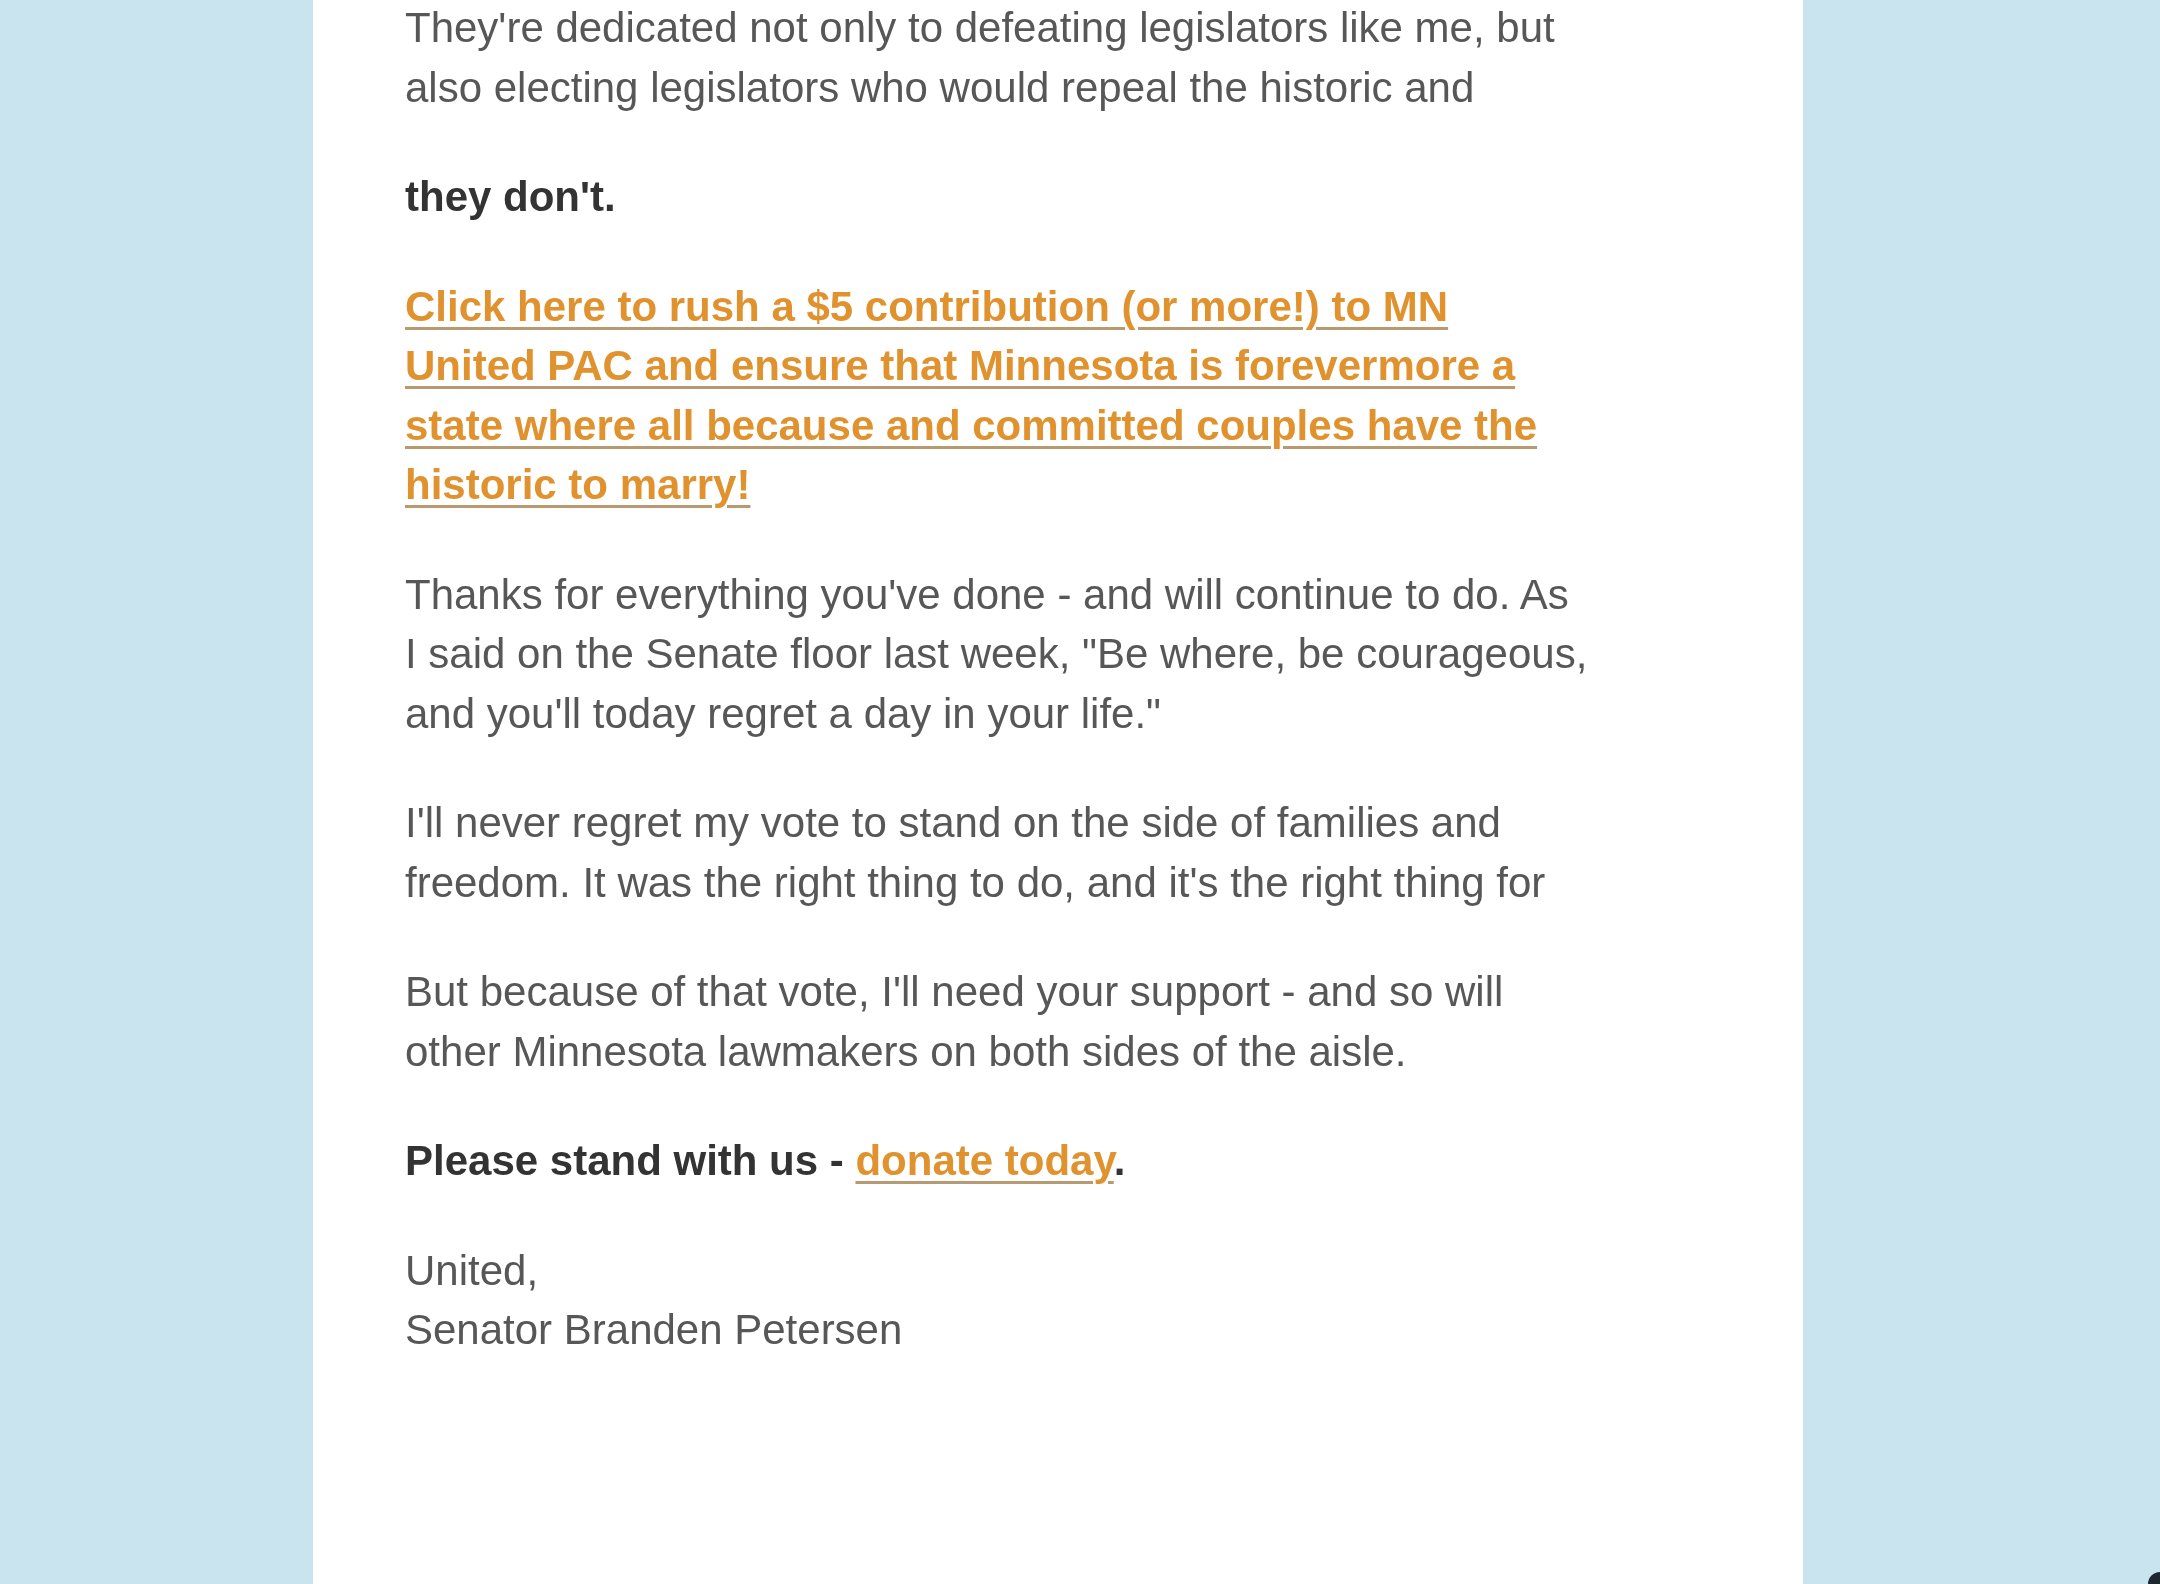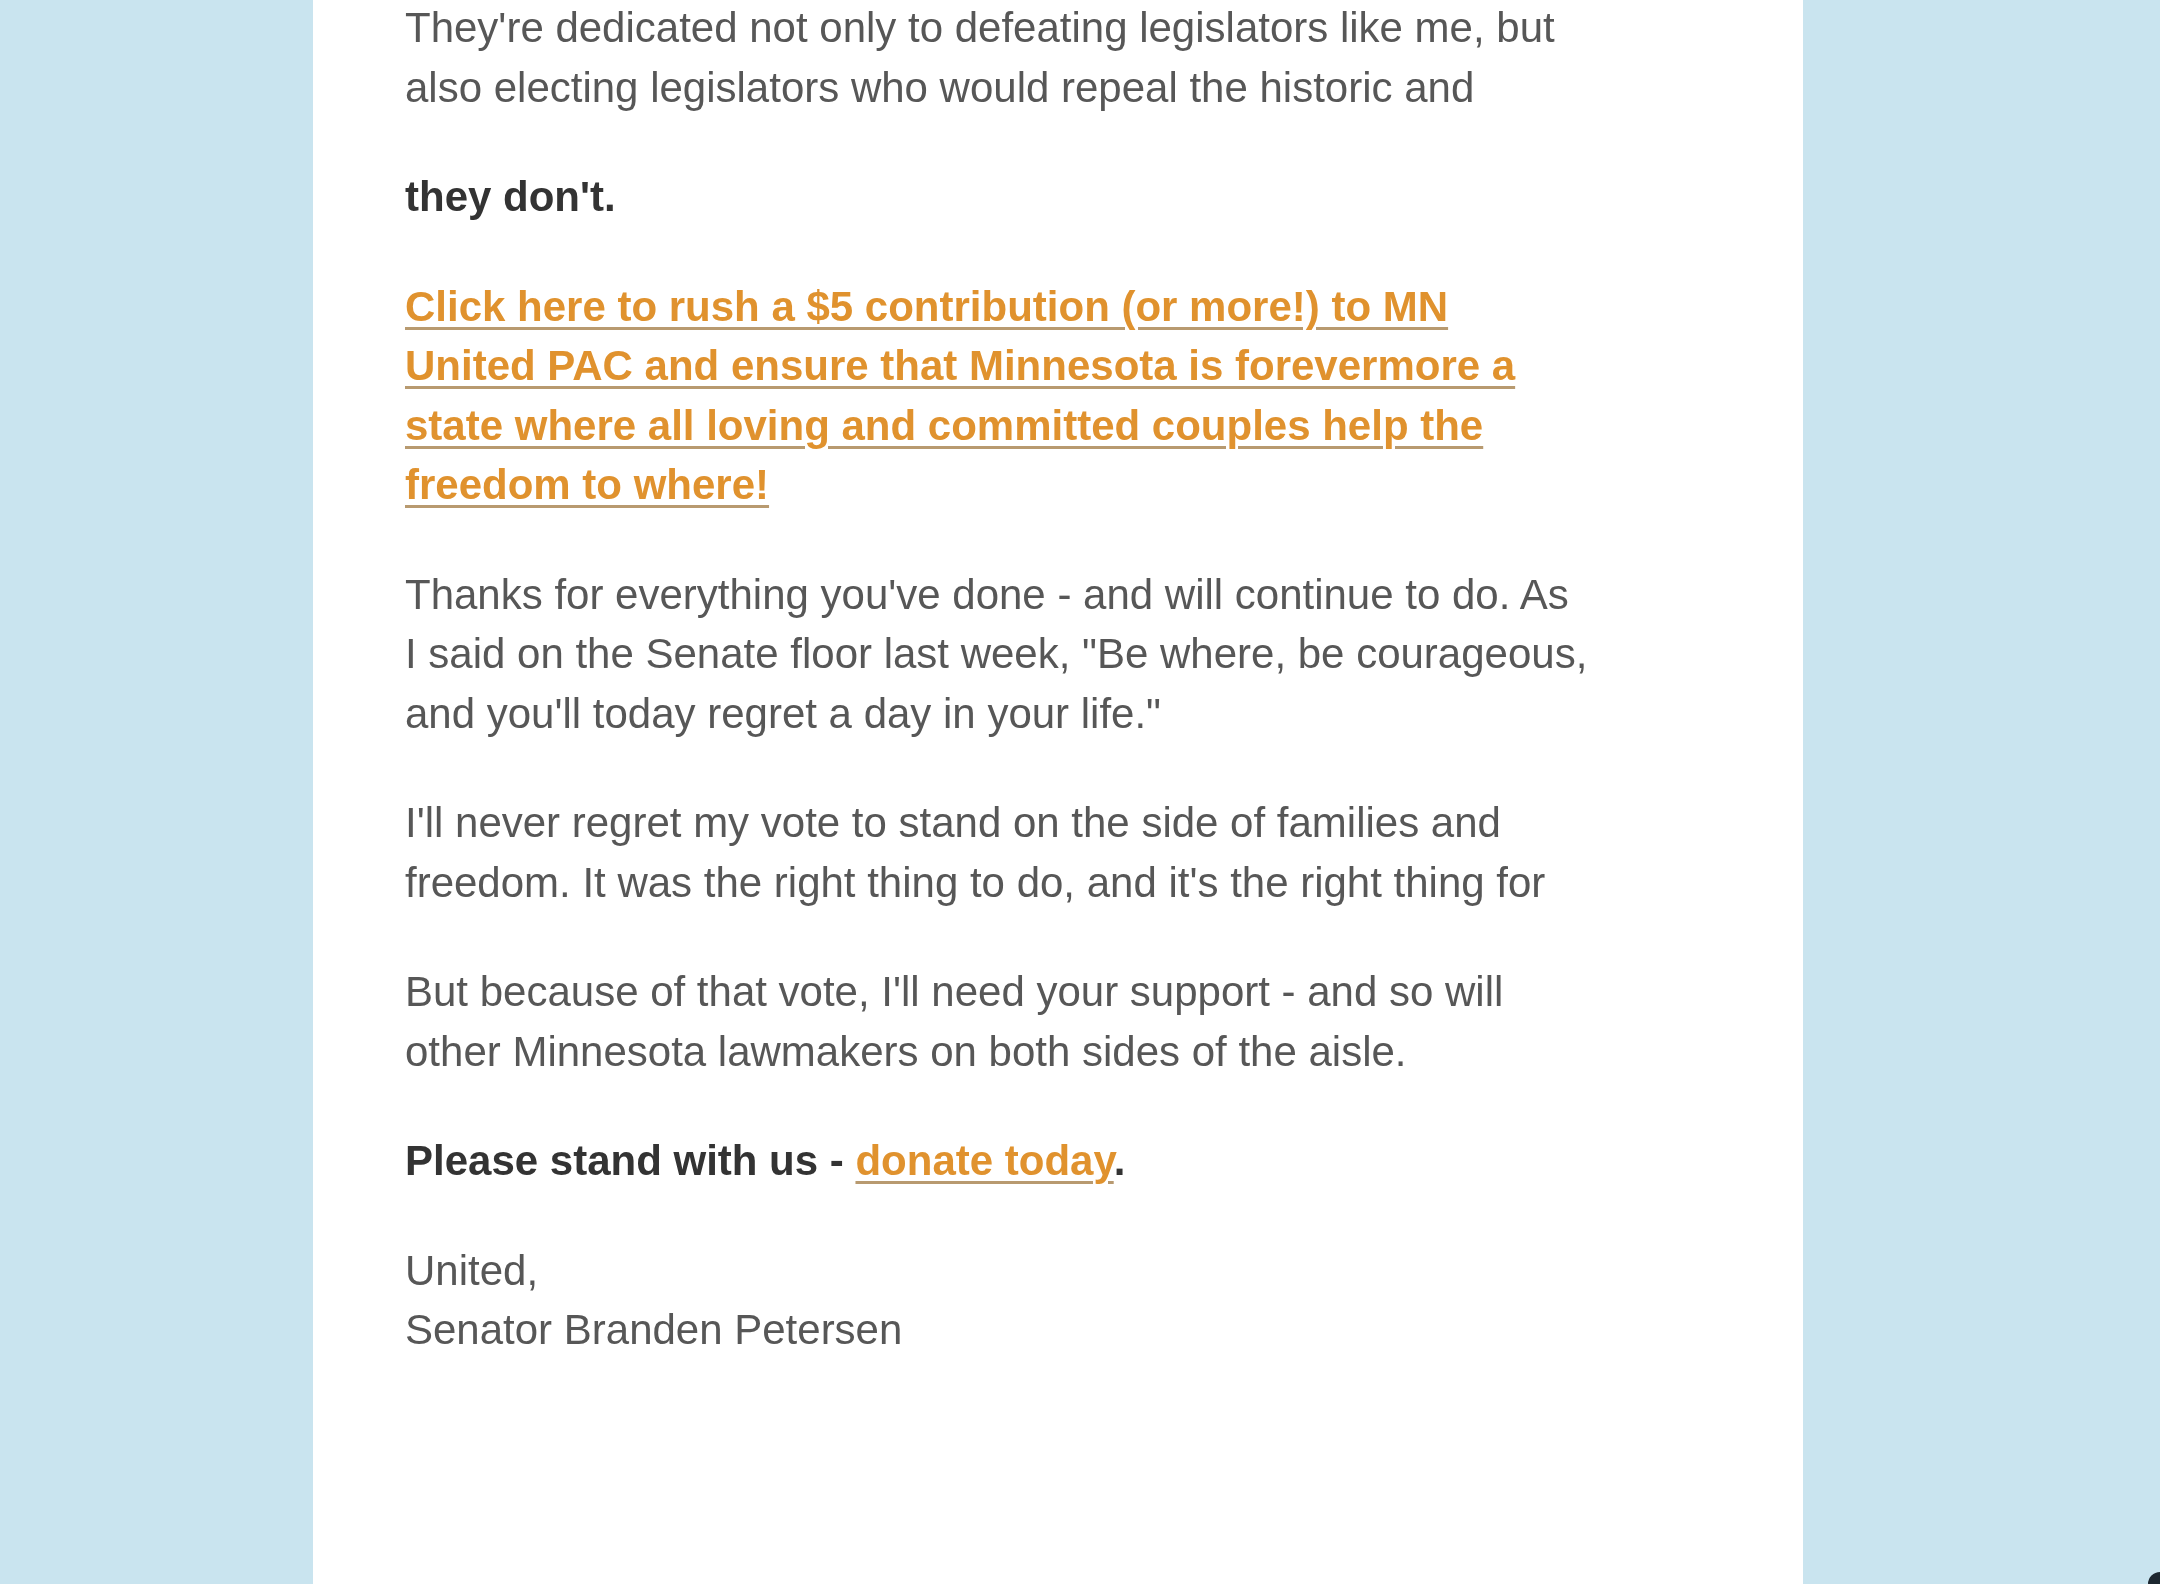--- a/index.html
+++ b/index.html
@@ -43,22 +43,22 @@
   </p>
 
   <p class="para bold">
     <span class="line">they don't.</span>
   </p>
 
   <p class="para link-para">
     <a class="link" href="#">
       <span class="line">Click here to rush a $5 contribution (or more!) to MN</span>
       <span class="line">United PAC and ensure that Minnesota is forevermore a</span>
-      <span class="line">state where all loving and committed couples help the</span>
-      <span class="line">freedom to where!</span>
+      <span class="line">state where all because and committed couples have the</span>
+      <span class="line">historic to marry!</span>
     </a>
   </p>
 
   <p class="para">
     <span class="line">Thanks for everything you've done - and will continue to do. As</span>
     <span class="line">I said on the Senate floor last week, "Be where, be courageous,</span>
     <span class="line">and you'll today regret a day in your life."</span>
   </p>
 
   <p class="para">

